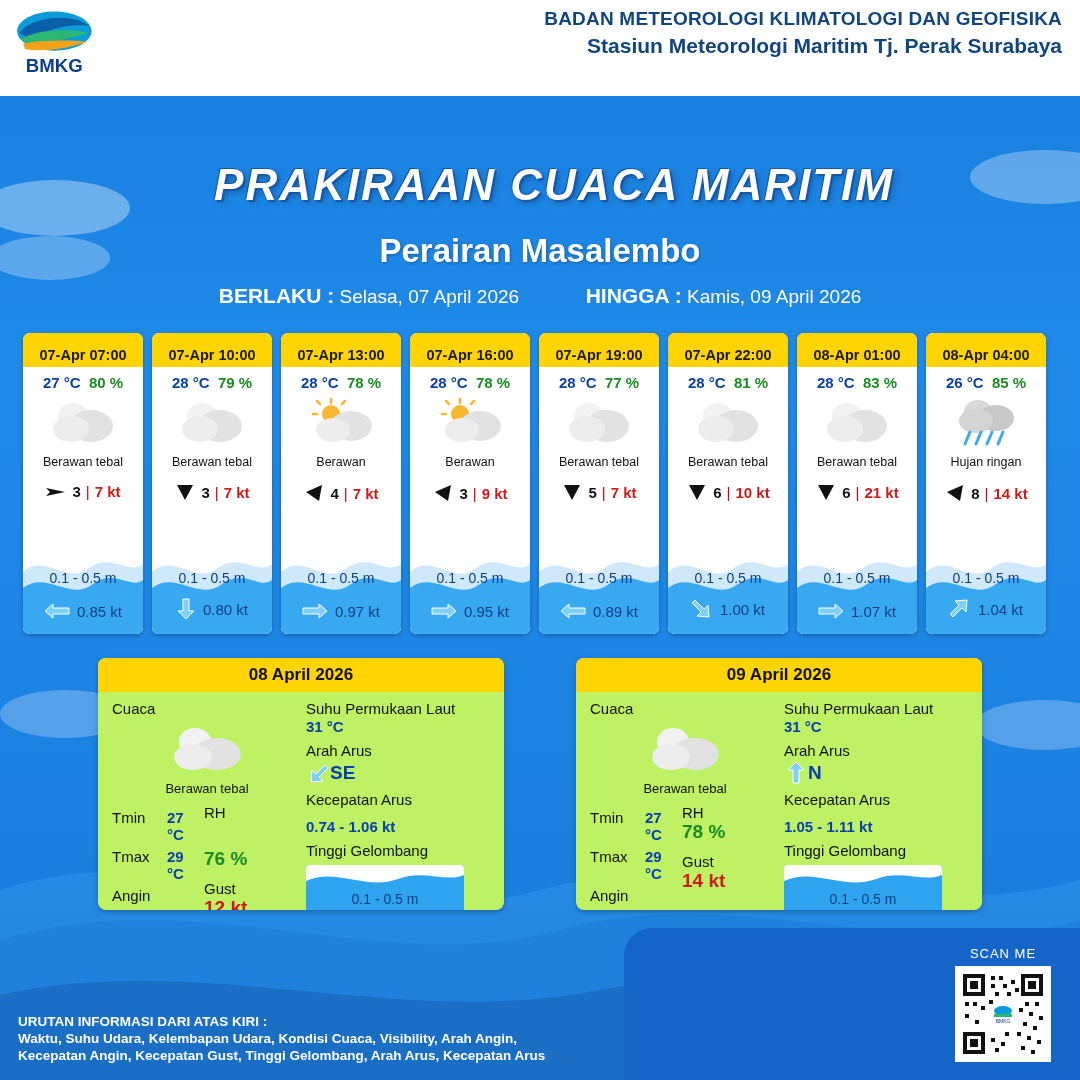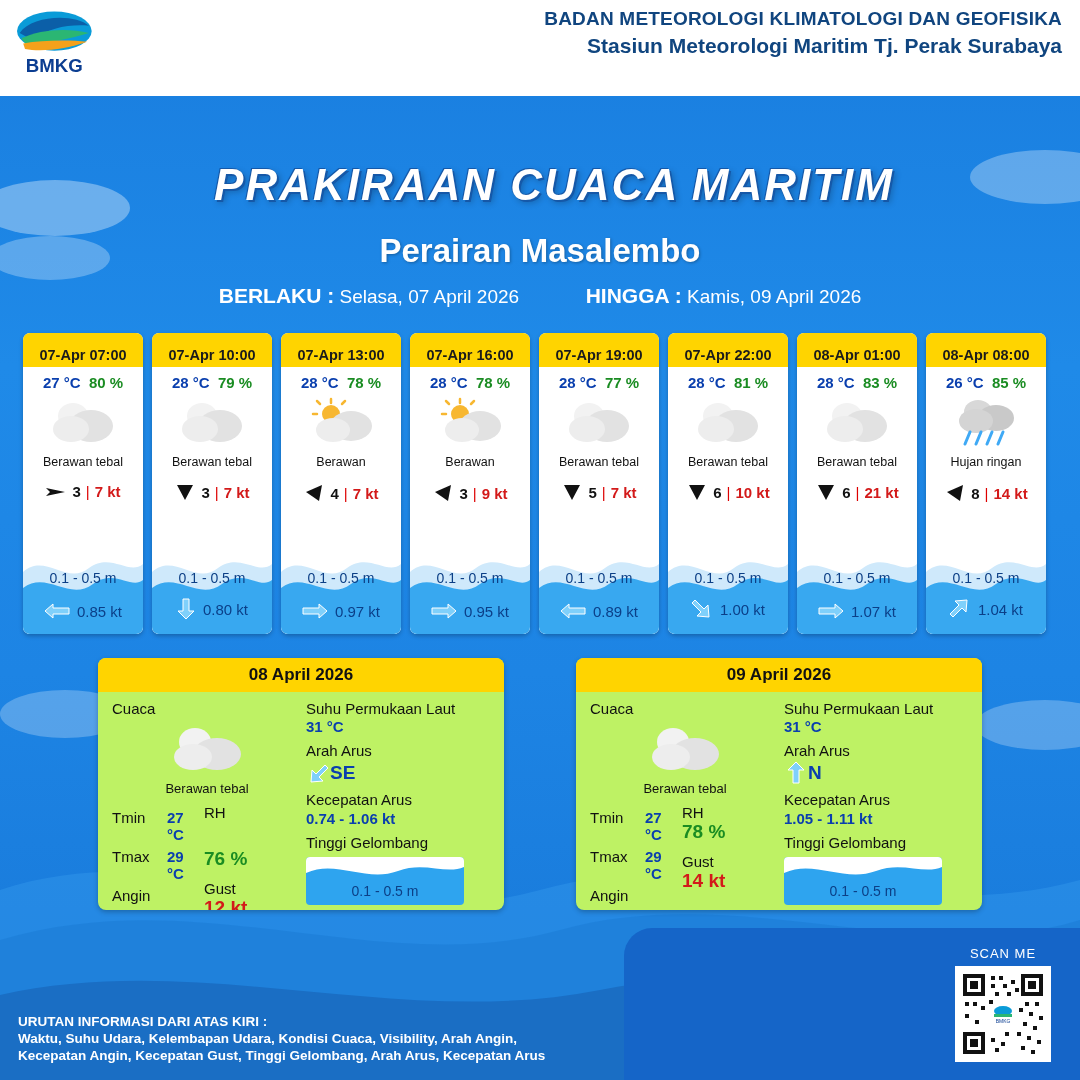--- a/index.html
+++ b/index.html
@@ -97,21 +97,21 @@
   .kv .k { color:#111; width:56px; }
   .kv .v { color:#0a3fae; font-weight:bold; }
   .dgrid { display:flex; margin-top:8px;}
   .dcol { width:92px; }
   .dcol .hd2 { font-size:15px; color:#111;}
   .dcol .big { font-size:19px; font-weight:bold; }
   .sst-lab { font-size:15px; color:#111; }
   .sst-val { font-size:15px; color:#0a3fae; font-weight:bold; margin-top:1px;}
   .arah-row { display:flex; align-items:center; margin-top:2px;}
   .arah-val { font-size:19px; font-weight:bold; color:#0a3fae;}
-  .cur-sp { font-size:15px; color:#0a3fae; font-weight:bold; margin-top:2px;}
+  .cur-sp { font-size:15px; color:#0a3fae; font-weight:bold; margin-top:10px;}
   .tg-box { position:relative; width:158px; height:48px; margin-top:6px; border-radius:4px; overflow:hidden;}
   .tg-txt { position:absolute; bottom:6px; width:100%; text-align:center; font-size:14px; color:#0c3f86;}
 
   
   .footer-note {
     position:absolute; left:18px; bottom:16px; color:#ffffff; font-size:13.5px;
     font-weight:bold; line-height:17px;
   }
   .scan-wrap { position:absolute; right:22px; bottom:18px; width:110px; text-align:center;}
   .scan-lab { color:#ffffff; font-size:13px; letter-spacing:1px; margin-bottom:5px;}
@@ -434,21 +434,21 @@
       <div class="cur-row">
         <svg width="26" height="18" viewBox="0 0 26 18">
             <path d="M1,6 L17,6 L17,2 L25,9 L17,16 L17,12 L1,12 Z" fill="#7fd0fb" stroke="#ffffff" stroke-width="1"></path>
           </svg>
         <span>1.07 kt</span>
       </div>
     </div>
   </div>
 
   <div class="card">
-    <div class="card-time">08-Apr 08:00</div>
+    <div class="card-time">08-Apr 04:00</div>
     <div class="card-tr">
       <span class="t-val">26 °C</span>
       &nbsp;<span class="rh-val">85 %</span>
     </div>
     <div class="wx-icon">
       <svg width="72" height="56" viewBox="0 0 72 56">
         <ellipse cx="28" cy="18" rx="14" ry="12" fill="#d8d8d8"></ellipse>
         <ellipse cx="46" cy="24" rx="18" ry="13" fill="#c9c9c9"></ellipse>
         <ellipse cx="26" cy="27" rx="17" ry="12" fill="#d4d4d4"></ellipse>
         <g stroke="#3fa9f5" stroke-width="3" stroke-linecap="round">

